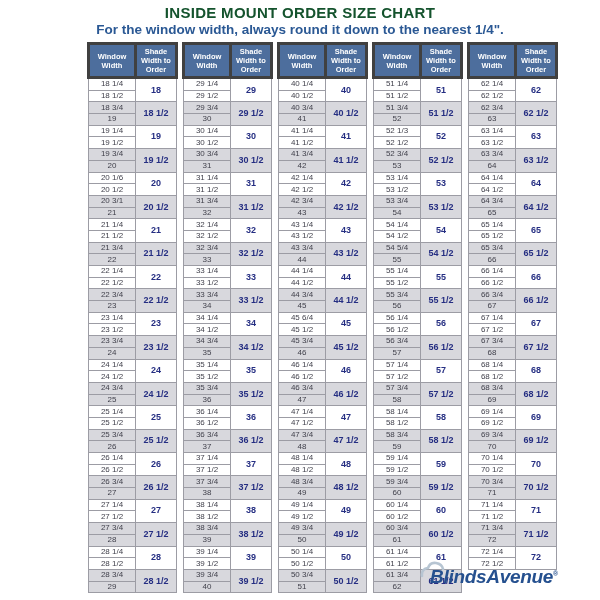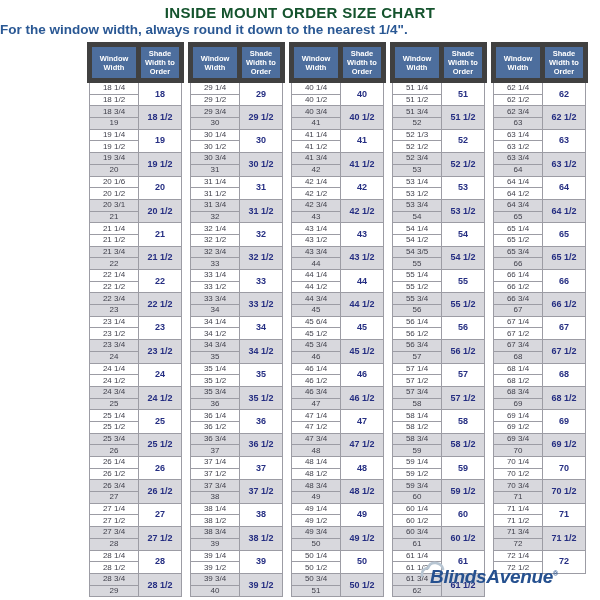--- a/index.html
+++ b/index.html
@@ -5,32 +5,32 @@
   html,body{margin:0;padding:0;}
   body{
     width:600px;height:600px;position:relative;background:#ffffff;
     font-family:"Liberation Sans", sans-serif;overflow:hidden;
   }
   .title{
     position:absolute;top:4px;left:0;width:600px;text-align:center;
     font-size:15px;font-weight:bold;color:#14532d;letter-spacing:.3px;
   }
   .subtitle{
-    position:absolute;top:22px;left:0;width:600px;text-align:left;
+    position:absolute;top:22px;left:0;width:600px;text-align:center;
     font-size:13.5px;font-weight:bold;color:#2a5894;
   }
   .chart{
     position:absolute;left:87px;top:42px;
     display:flex;gap:4px;align-items:flex-start;
   }
   table.grp{border-collapse:collapse;border:1px solid #7f7f88;}
   .grp th{
     background:#4d6e9d;color:#ffffff;font-size:7.5px;font-weight:bold;
     vertical-align:middle;height:31px;line-height:1.2;
-    padding:0 1px;border:5px solid #404040;
+    padding:0 1px;border:3px solid #404040;
   }
   .grp th.hw{width:42px;}
   .grp th.hs{width:36px;border-left:1px solid #a9bad2;}
   .grp td{
     height:10.7px;padding:0;text-align:center;vertical-align:middle;
     border:1px solid #9c9ca4;background:#ffffff;line-height:1;
   }
   .grp td.w{width:42px;font-size:8px;color:#3f3f4a;}
   .grp td.s{width:36px;font-size:9px;font-weight:bold;color:#252e82;}
   .grp tr.alt td{background:#d8d8dd;}
@@ -595,21 +595,21 @@
           <td class="w">54</td>
         </tr>
         <tr class="">
           <td class="w">54 1/4</td>
           <td class="s" rowspan="2">54</td>
         </tr>
         <tr class="">
           <td class="w">54 1/2</td>
         </tr>
         <tr class="alt">
-          <td class="w">54 3/5</td>
+          <td class="w">54 5/4</td>
           <td class="s" rowspan="2">54 1/2</td>
         </tr>
         <tr class="alt">
           <td class="w">55</td>
         </tr>
         <tr class="">
           <td class="w">55 1/4</td>
           <td class="s" rowspan="2">55</td>
         </tr>
         <tr class="">

